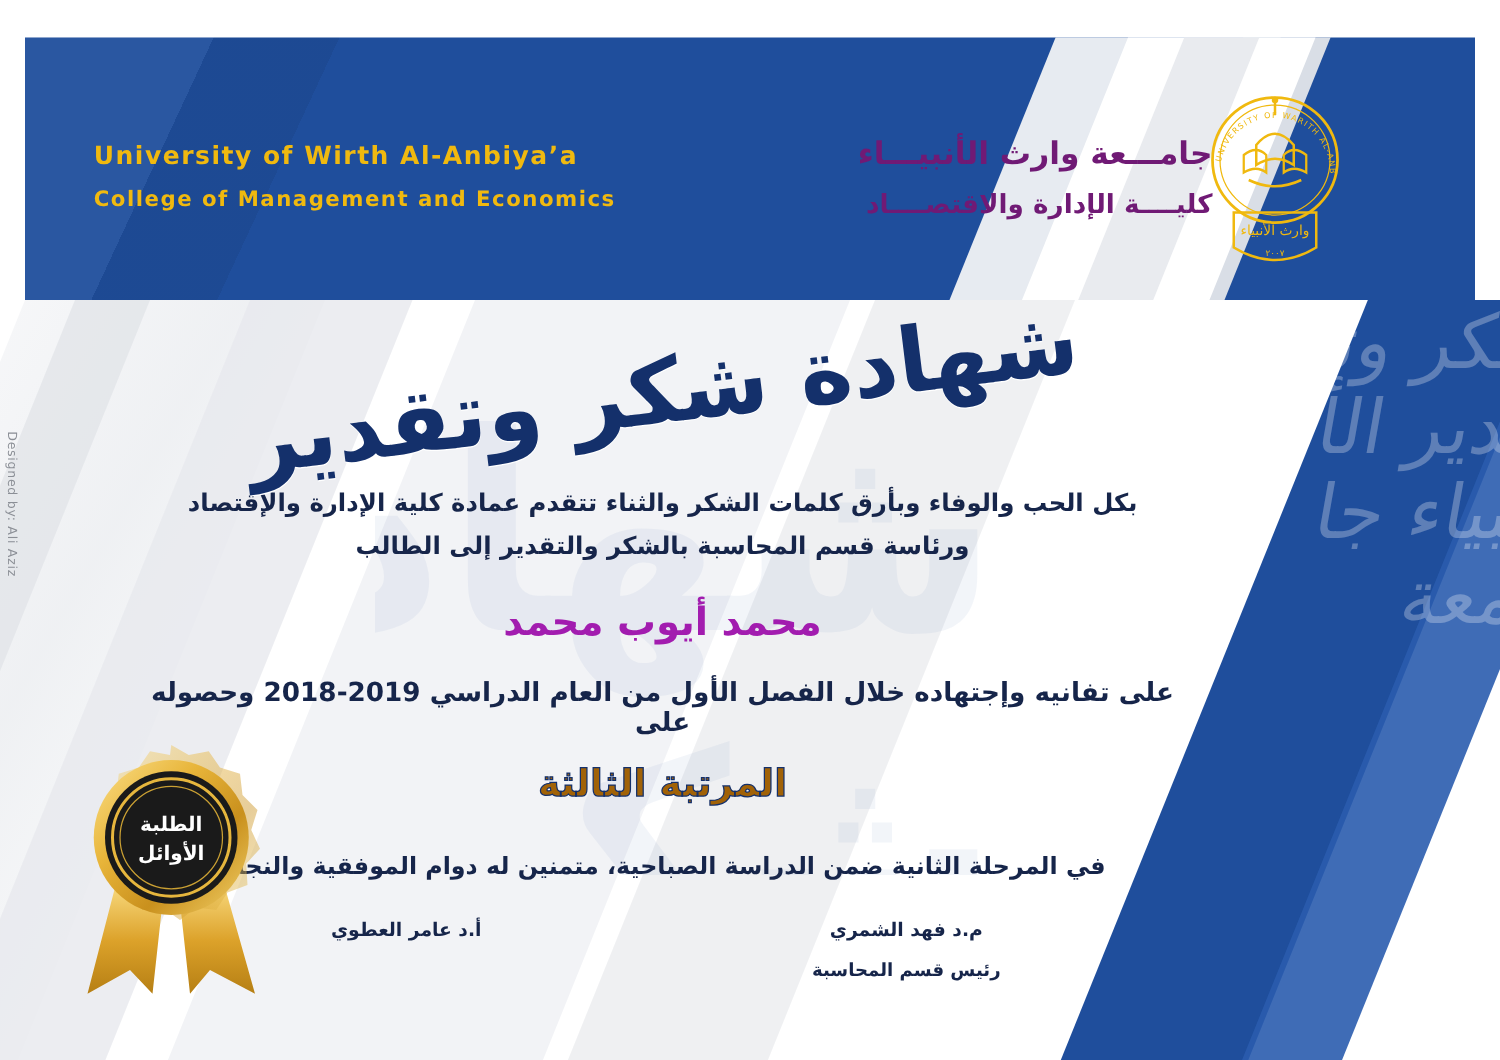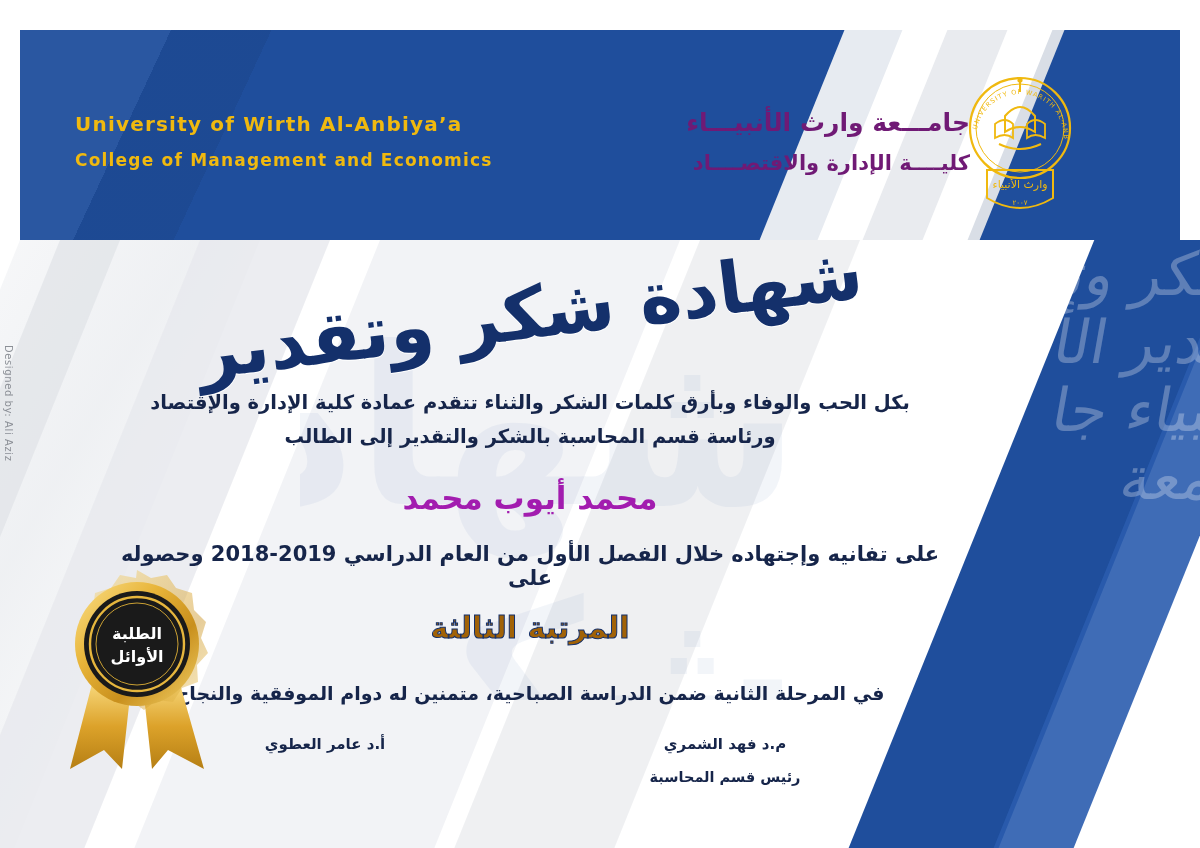--- a/index.html
+++ b/index.html
@@ -147,21 +147,21 @@
   
   .signatures {
     position: absolute; left: 175px; top: 735px; width: 700px;
     display: flex; justify-content: space-between; direction: rtl; z-index: 6;
   }
   .sig { text-align: center; direction: rtl; width: 300px; }
   .sig .name { font-size: 15px; color: #16254a; font-weight: bold; margin-bottom: 16px; letter-spacing: .2px;}
   .sig .role { font-size: 14.5px; color: #16254a; font-weight: bold; letter-spacing: .2px;}
 
   
-  .badge { position: absolute; left: 52px; top: 564px; width: 170px; height: 215px; z-index: 7; }
+  .badge { position: absolute; left: 52px; top: 590px; width: 170px; height: 215px; z-index: 7; }
   .badge-label {
     position: absolute; left: 0; top: 58px; width: 170px;
     text-align: center; direction: rtl; color: #ffffff;
     font-size: 16px; font-weight: bold; line-height: 1.45;
     pointer-events: none;
   }
 
   
   .watermark {
     position: absolute; left: 300px; top: 300px; width: 500px; height: 400px;

